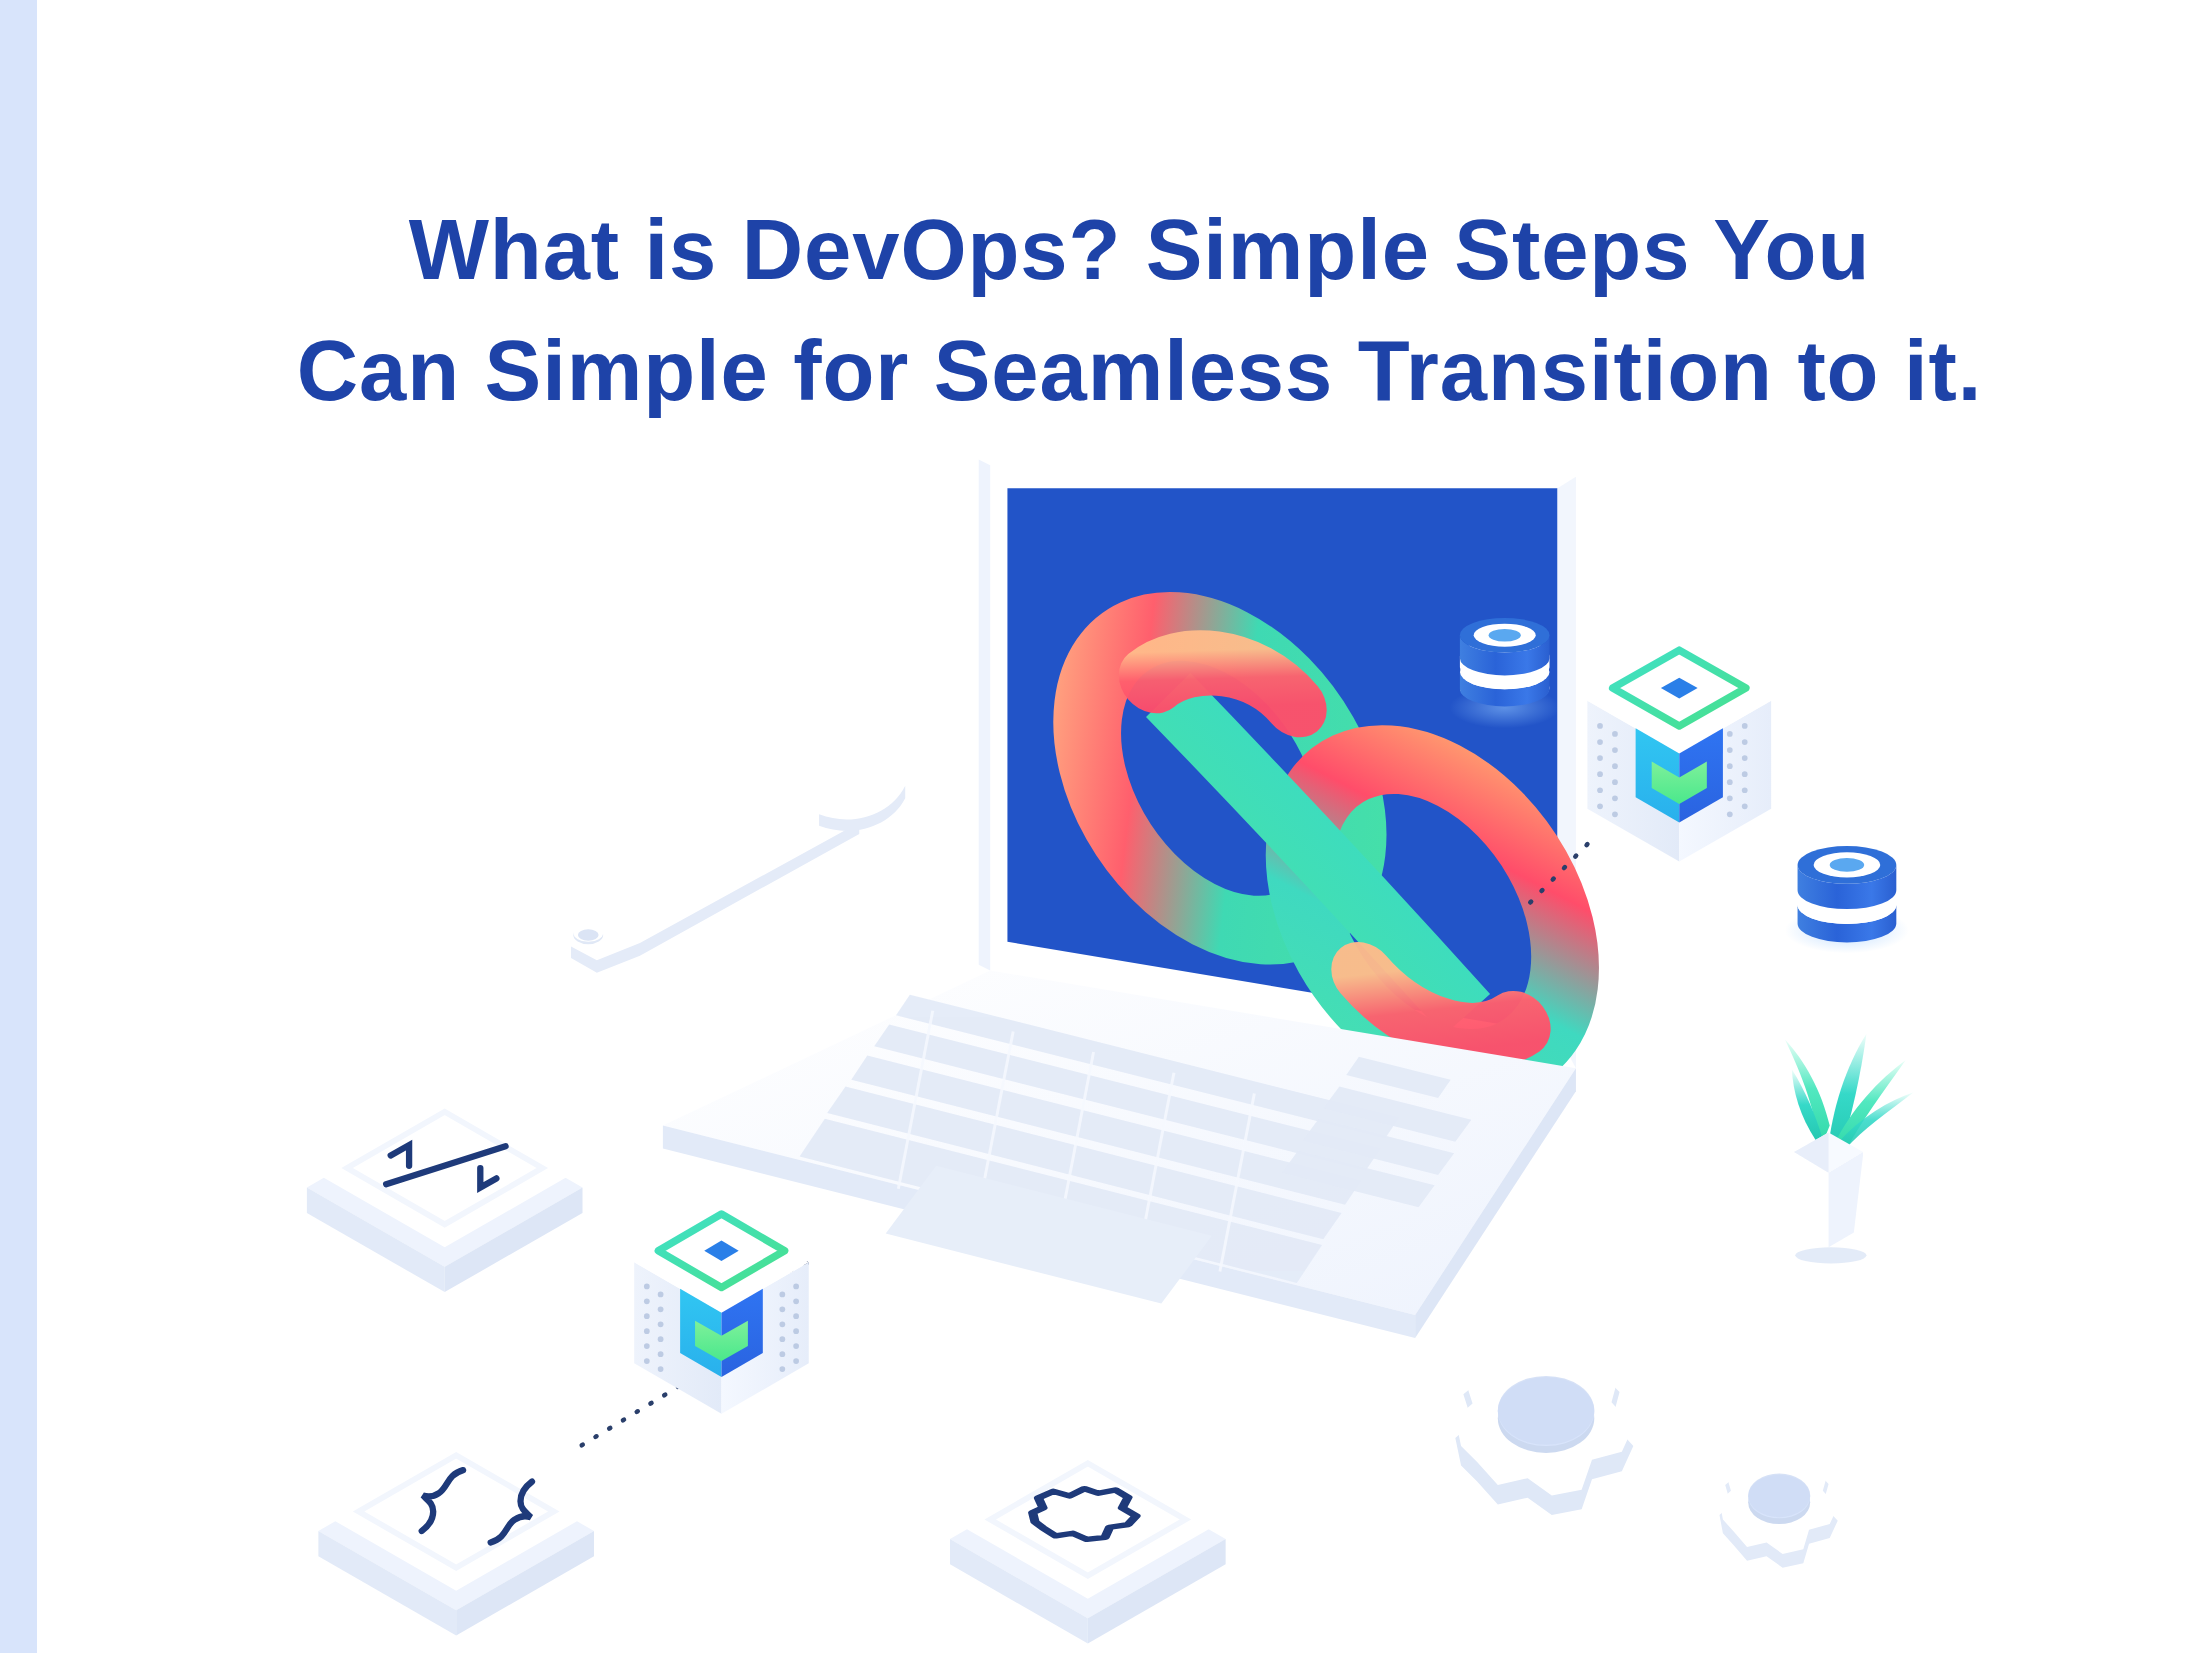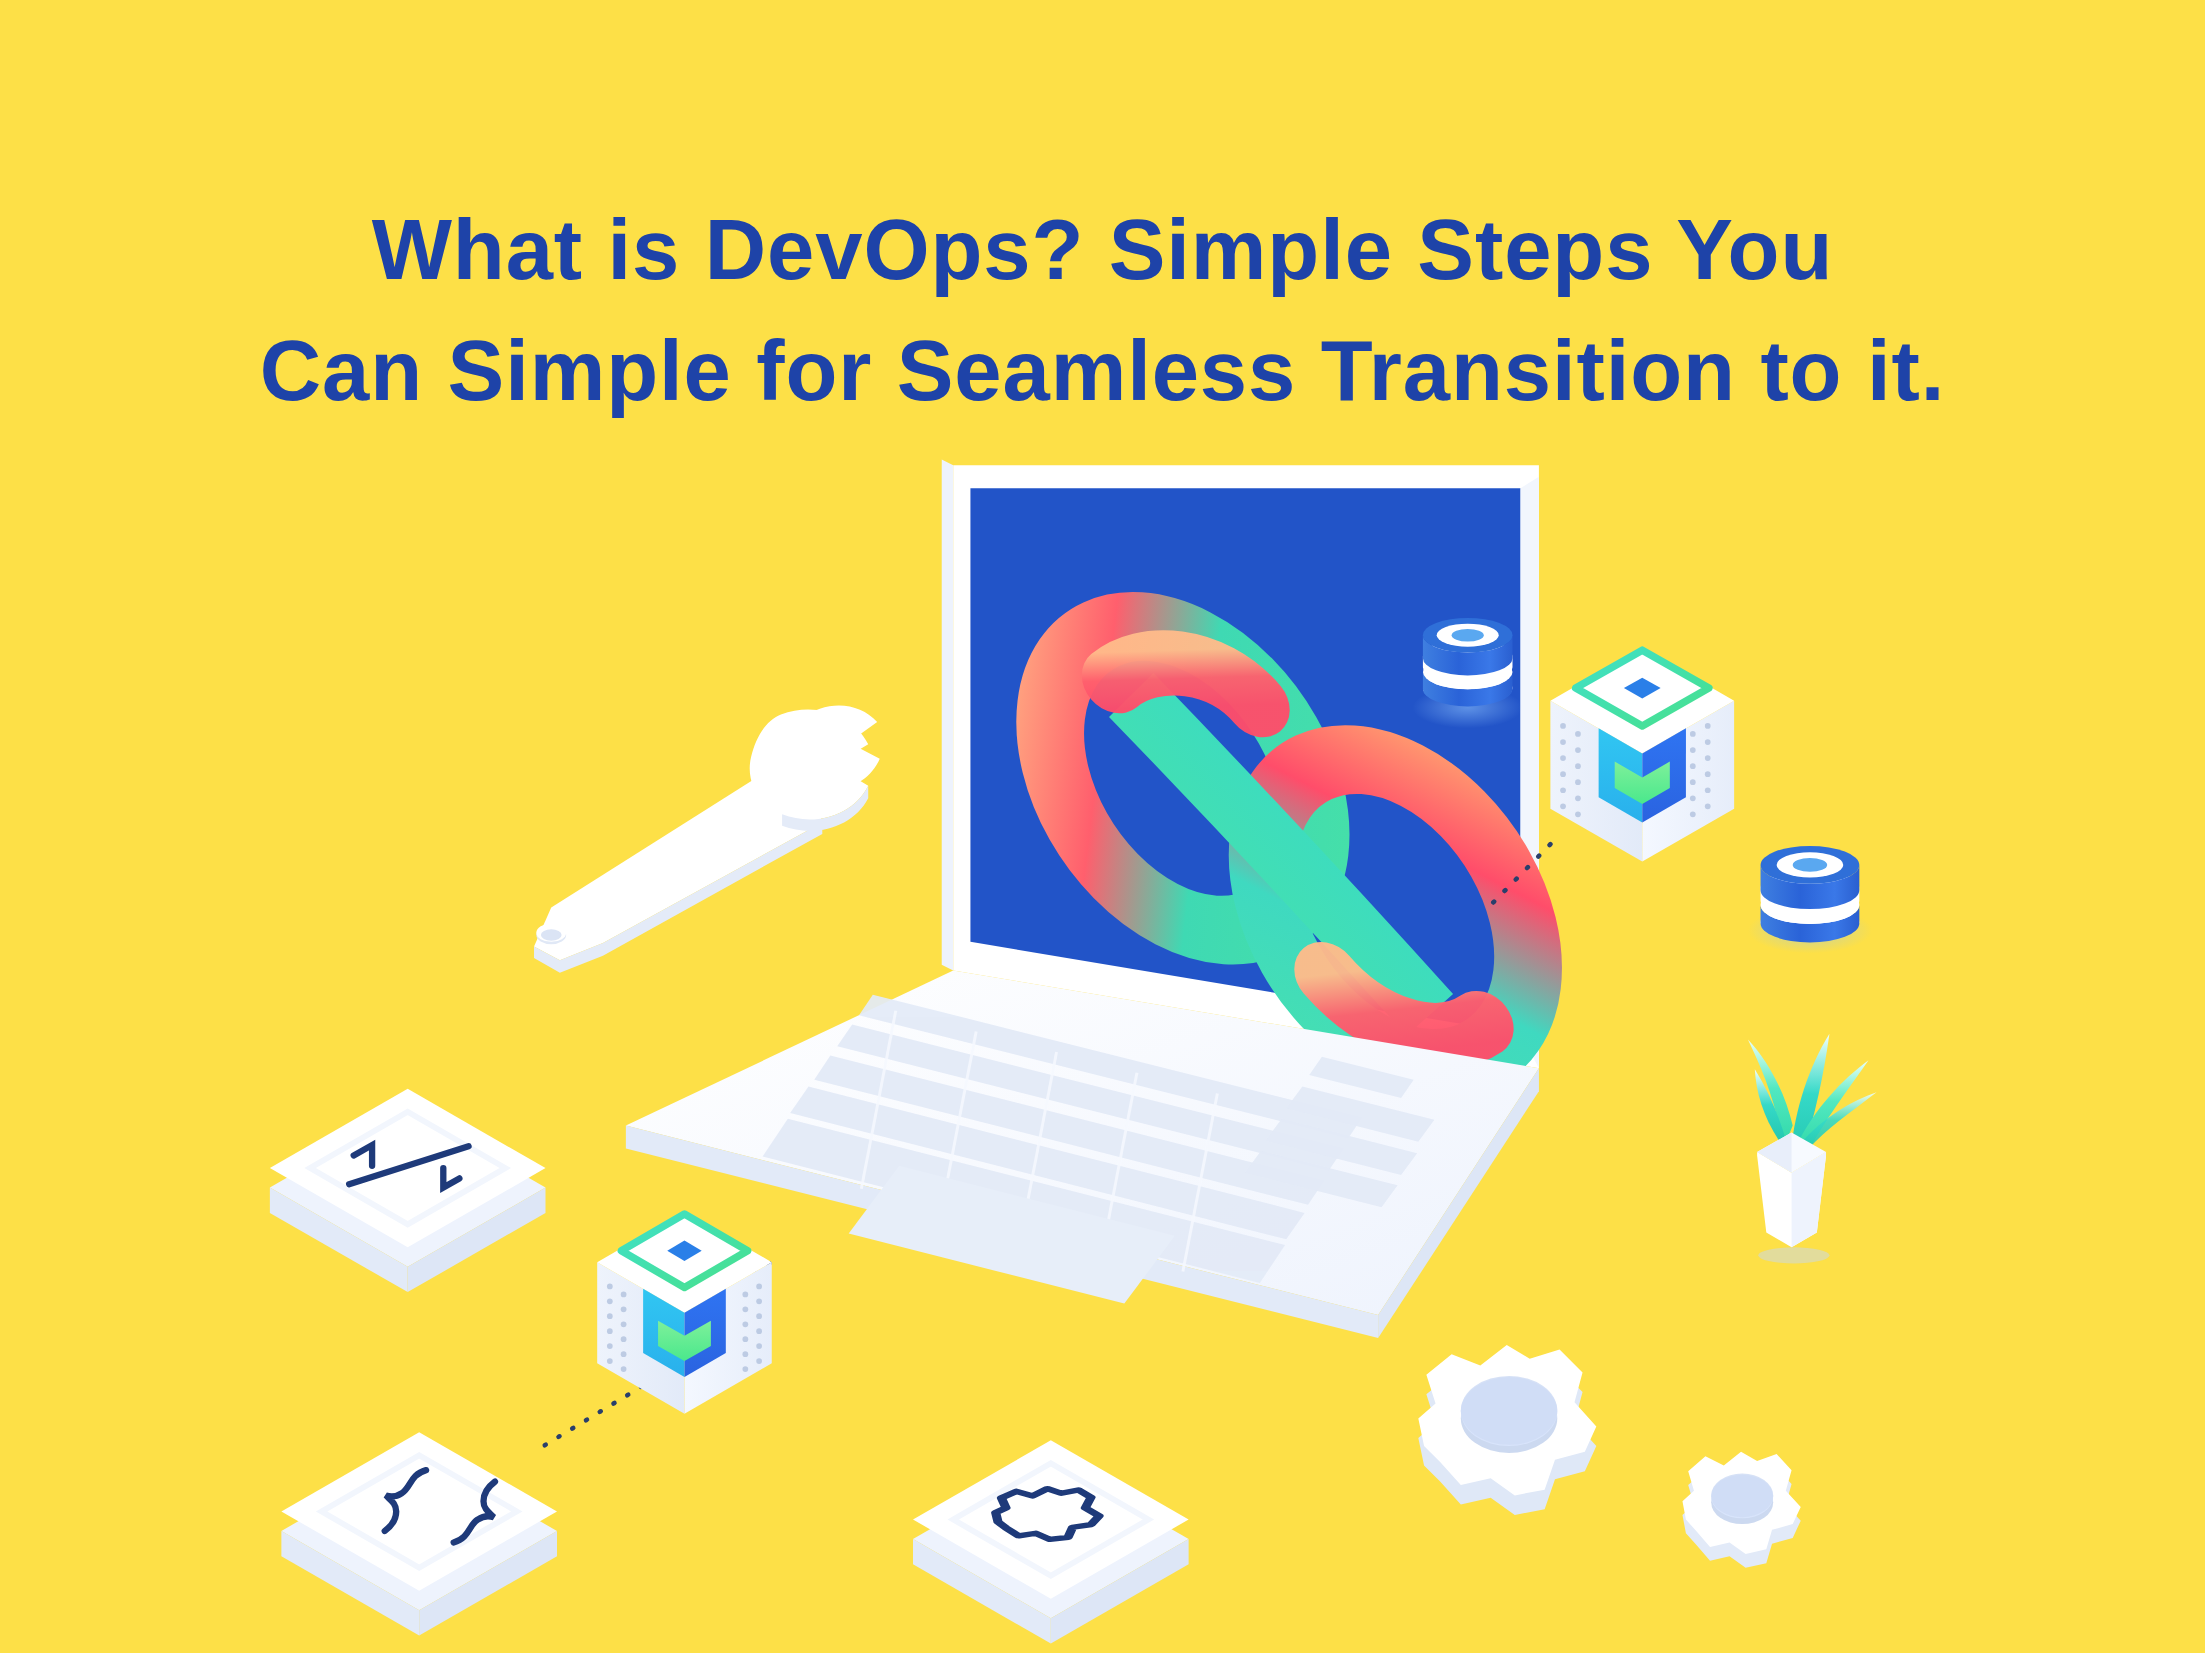--- a/index.html
+++ b/index.html
@@ -46,21 +46,21 @@
     left: 0;
     top: 0;
     width: 2205px;
     height: 1654px;
     display: block;
   }
 </style>
 </head>
 <body style="background: rgb(216, 228, 251);">
 
-<div id="stage" style="background: #fde047;">
+<div id="stage" style="background: #ffffff; margin-left: 37px;">
 
   <div id="title-block">
     <div class="title-line" style="color: rgb(30, 67, 168);">What is DevOps? Simple Steps You</div>
     <div class="title-line" style="color: rgb(30, 67, 168);">Can Simple for Seamless Transition to it.</div>
   </div>
 
   <svg id="illustration" viewBox="0 0 3840 2880">
     <defs>
 
       <linearGradient id="gLoopLeft" x1="0" y1="0" x2="1" y2="1">

